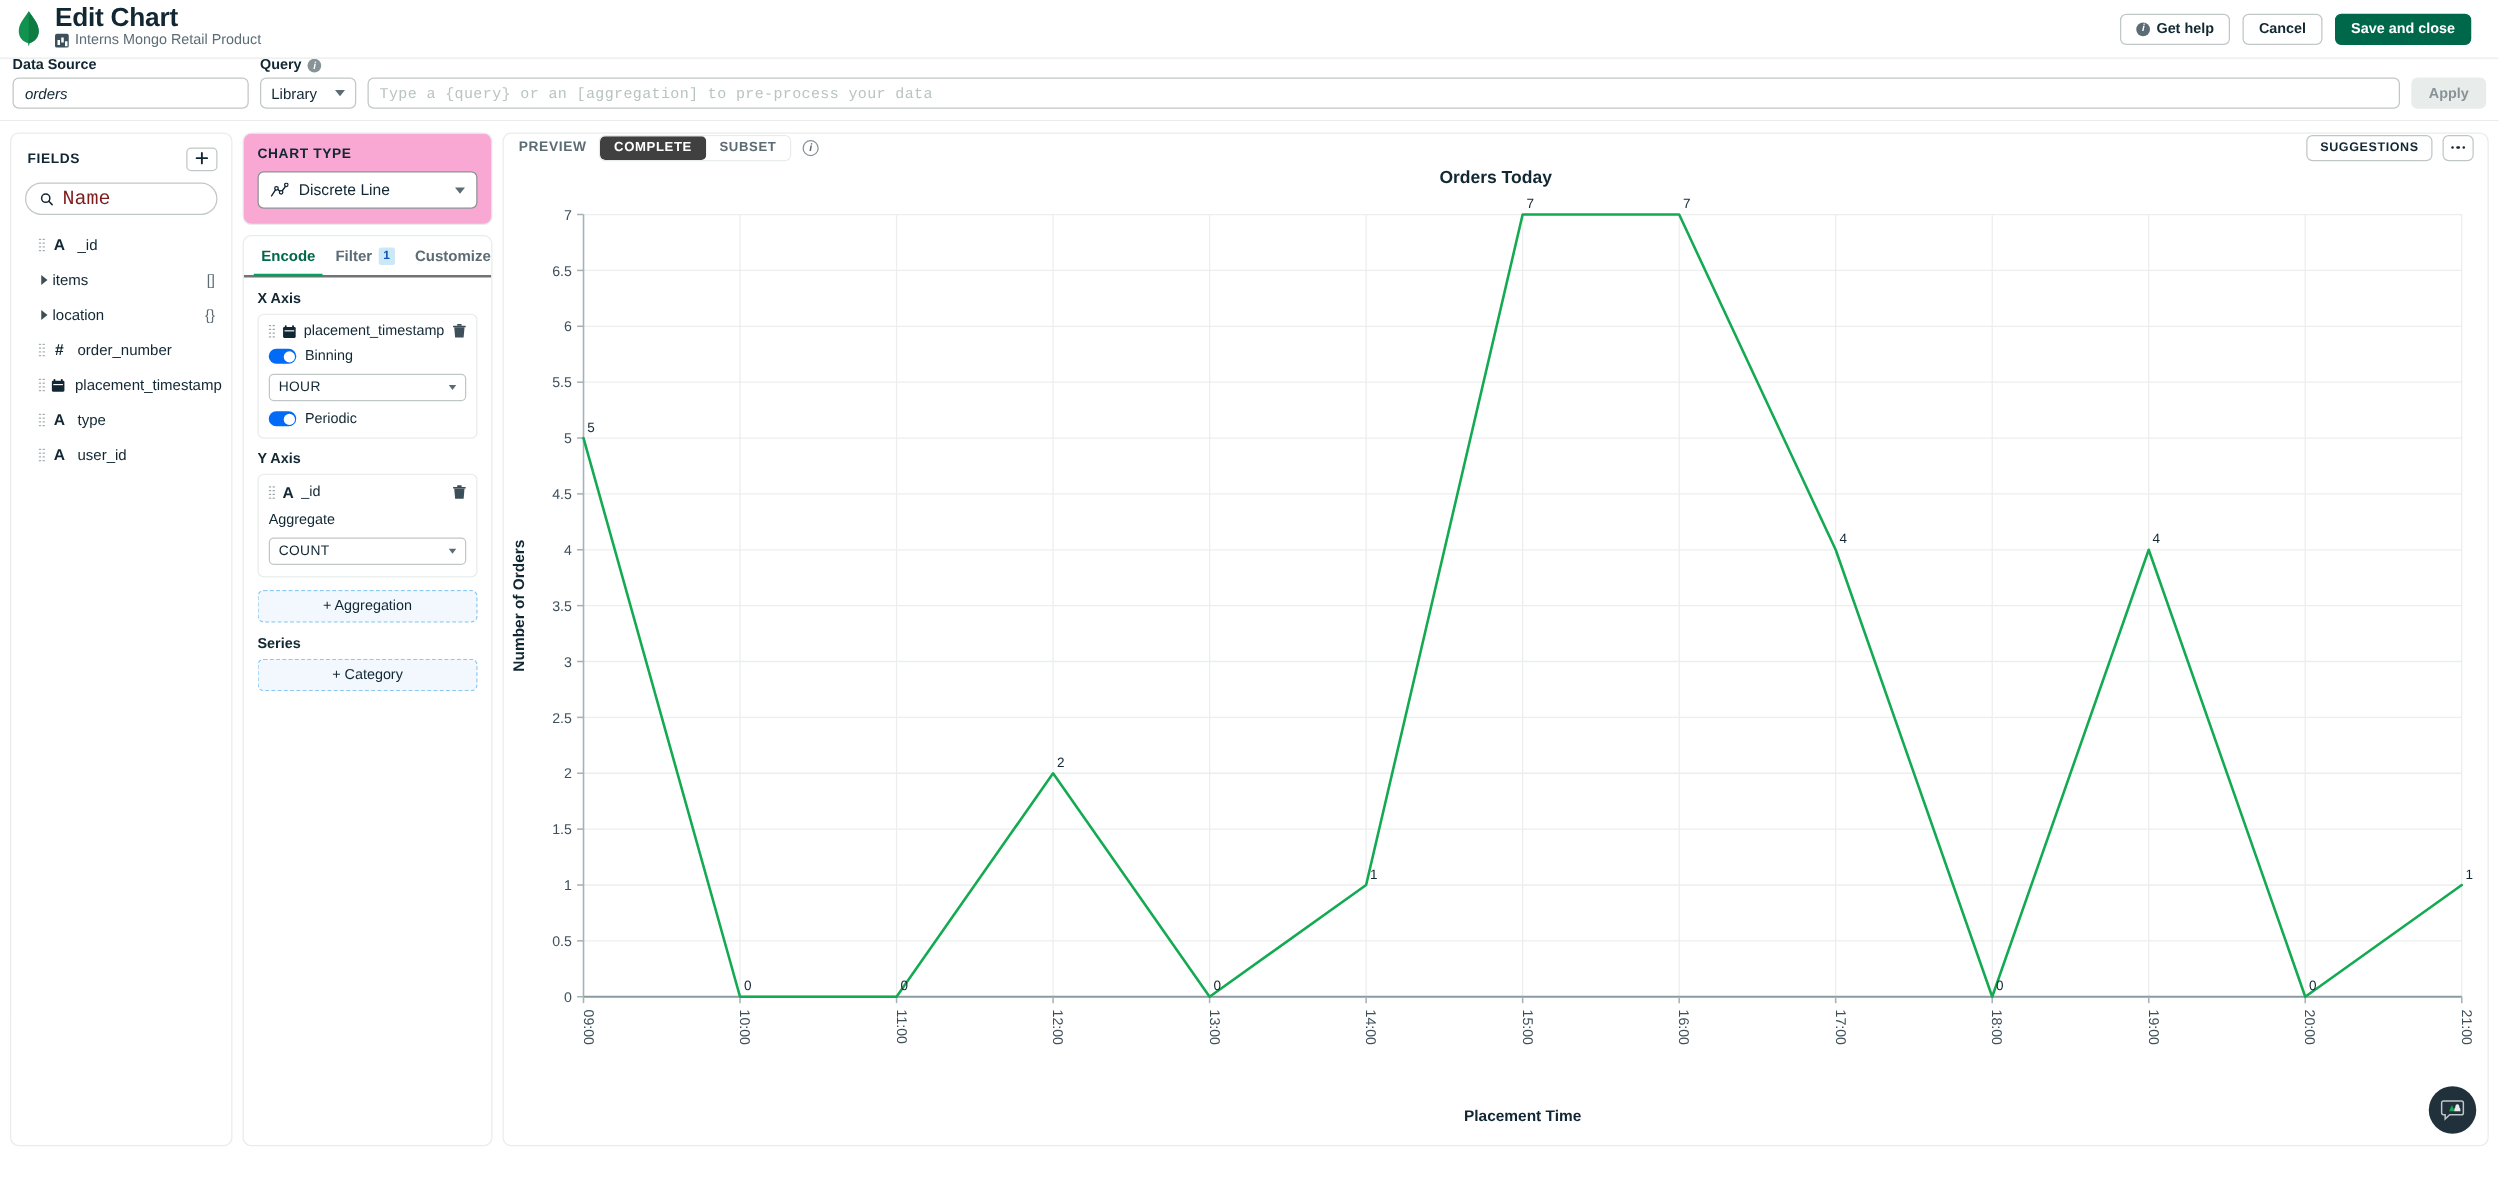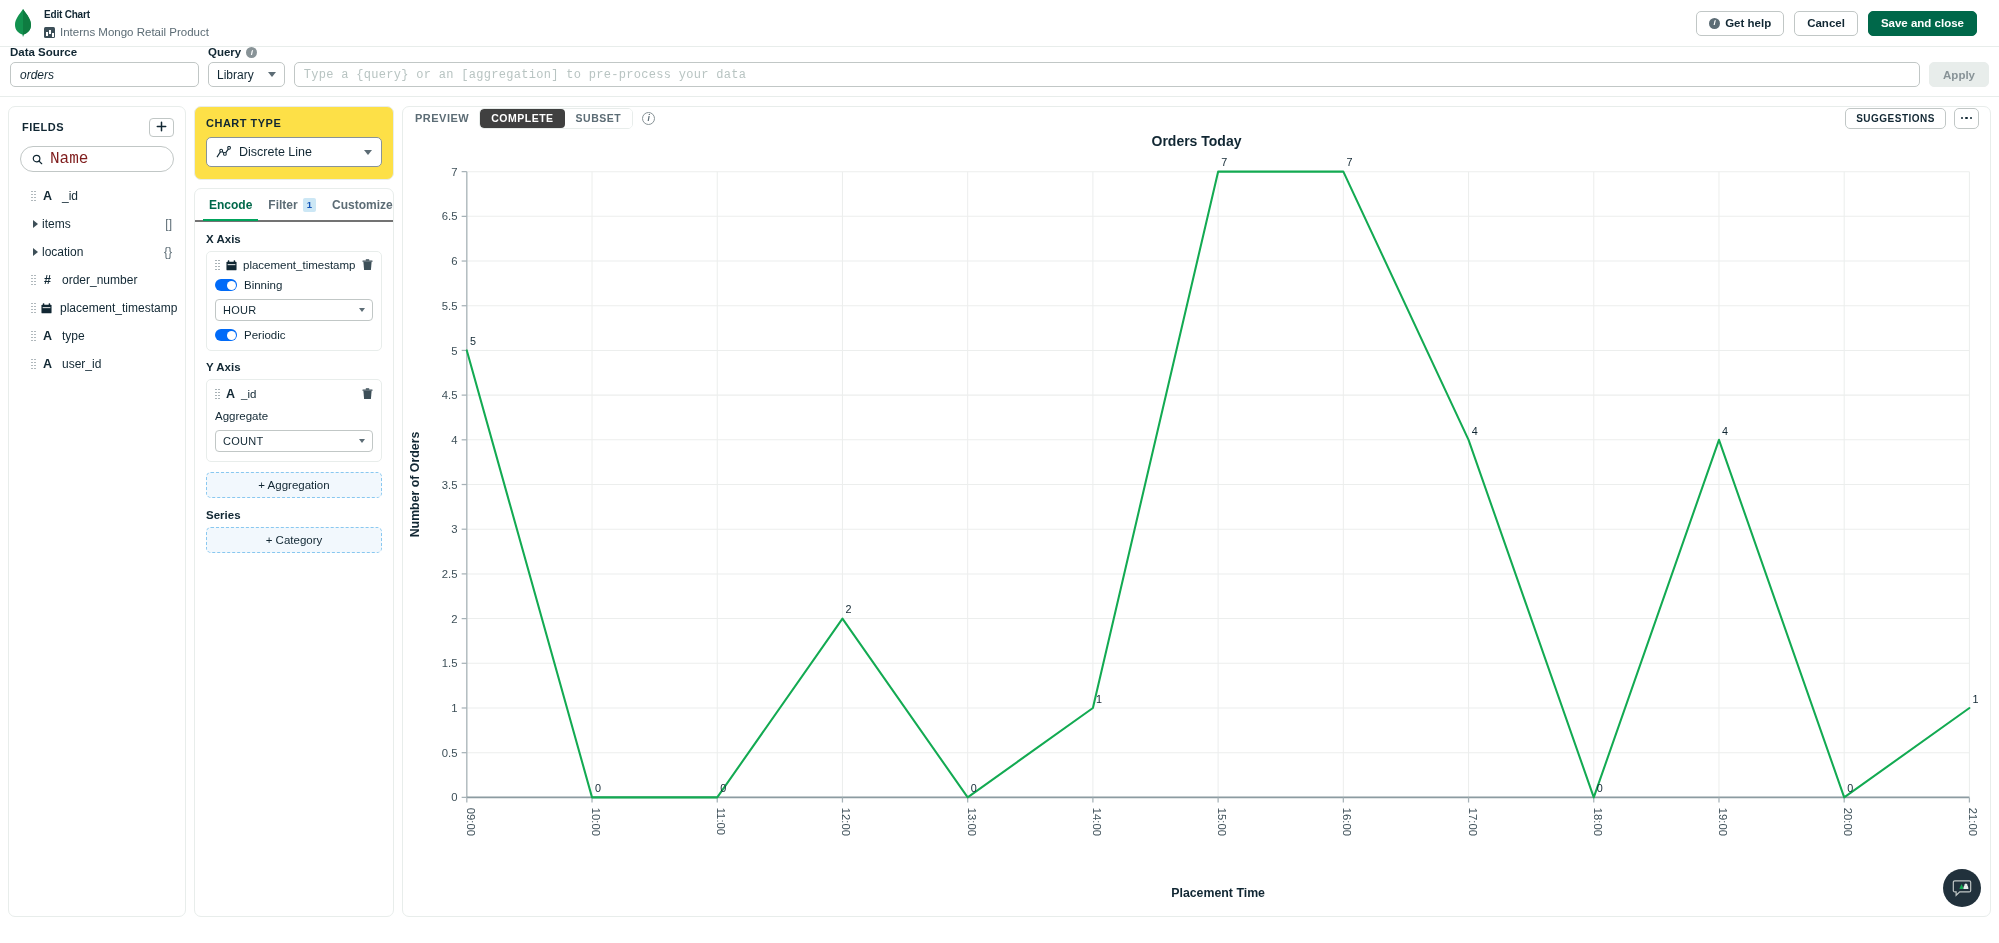--- a/index.html
+++ b/index.html
@@ -15,21 +15,21 @@
   .topbar {
     height: 47px; width: 100%;
     display: flex; align-items: center;
     padding: 0 22px 0 12px;
     border-bottom: 1px solid #e8edeb;
     background: #ffffff;
     position: relative;
   }
   .leaf { width: 22px; height: 30px; flex: 0 0 22px; margin-right: 10px; position: relative; }
   .title-block { display: flex; flex-direction: column; justify-content: center; }
-  .app-title { font-size: 10px; font-weight: bold; color: #112733; letter-spacing: -0.2px; line-height: 18px; }
+  .app-title { font-size: 21px; font-weight: bold; color: #112733; letter-spacing: -0.2px; line-height: 18px; }
   .app-sub { font-size: 11.5px; color: #5c6c75; display: flex; align-items: center; gap: 5px; line-height: 15px; margin-top: 1px; }
   .chart-badge-icon {
     width: 11px; height: 11px; background: #3d4f58; border-radius: 1.5px;
     display: inline-block; position: relative; flex: 0 0 11px;
   }
   .chart-badge-icon::before {
     content: ""; position: absolute; left: 2px; bottom: 2px;
     width: 1.6px; height: 4px; background: #fff;
     box-shadow: 3px -2px 0 0 #fff, 6px 1px 0 0 #fff;
   }
@@ -123,21 +123,21 @@
   .tri { position: absolute; left: 24px; width: 0; height: 0;
         border-top: 4px solid transparent; border-bottom: 4px solid transparent; border-left: 5px solid #3d4f58; }
   .ftype { font-weight: bold; font-size: 12.5px; margin-left: 12px; width: 13px; display:inline-block; text-align:center; }
   .ftype.cal { font-size: 11px; }
   .fname { margin-left: 1px; }
   .fname.indent { margin-left: 13px; }
   .fsuffix { margin-left: auto; font-size: 12px; color: #5c6c75; }
 
   
   .encode-panel { width: 200px; flex: 0 0 200px; display: flex; flex-direction: column; gap: 8px; height: 811px; }
-  .charttype-box { border: 1px solid #e8edeb; border-radius: 7px; background: #fde047; padding: 10px 11px 12px 11px; }
+  .charttype-box { border: 1px solid #e8edeb; border-radius: 7px; background: #f9a8d4; padding: 10px 11px 12px 11px; }
   .sec-label { font-size: 11px; font-weight: bold; letter-spacing: 0.5px; color: #112733; margin-bottom: 8px; }
   .charttype-select {
     height: 30px; border: 1px solid #889397; border-radius: 5px; background: #fff;
     display: flex; align-items: center; padding: 0 9px; gap: 8px; cursor: pointer;
   }
   .ct-name { font-size: 12.5px; color: #112733; }
   .ct-caret { margin-left: auto; }
 
   .encode-box { border: 1px solid #e8edeb; border-radius: 7px; background: #fff; flex: 1 1 auto; display: flex; flex-direction: column; overflow: hidden; }
   .tabs { display: flex; align-items: flex-end; gap: 0; padding: 0 6px; border-bottom: 2px solid #737373; height: 33px; }

